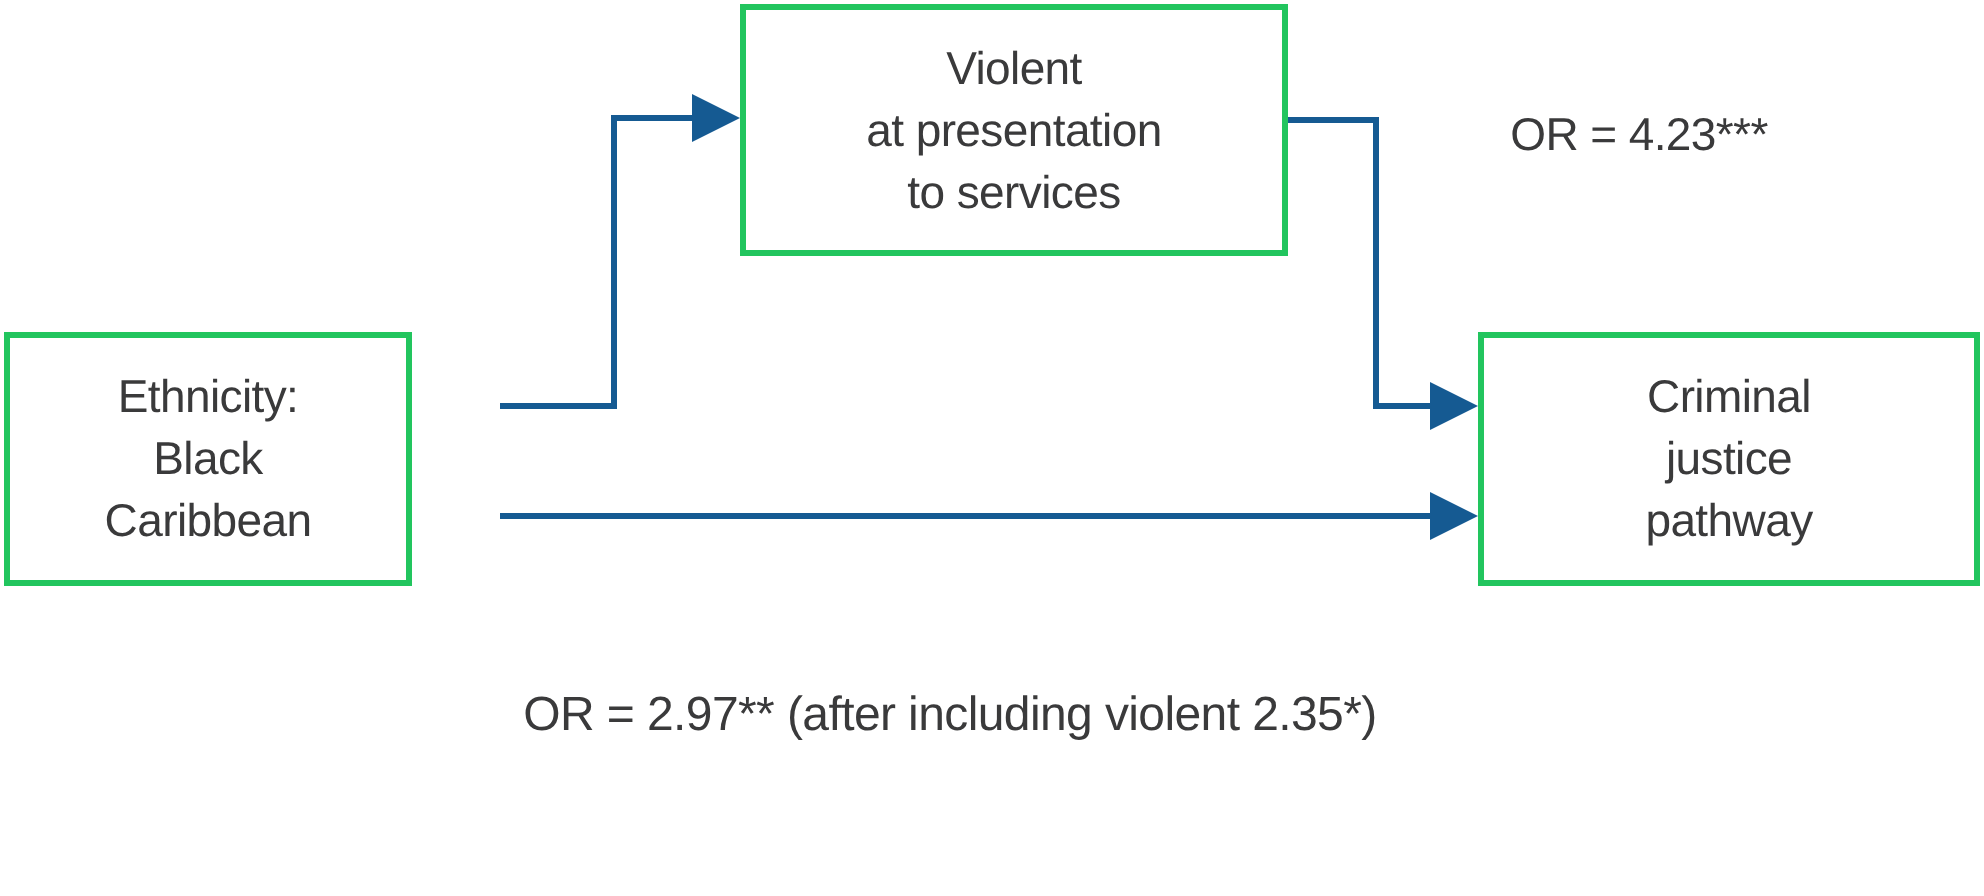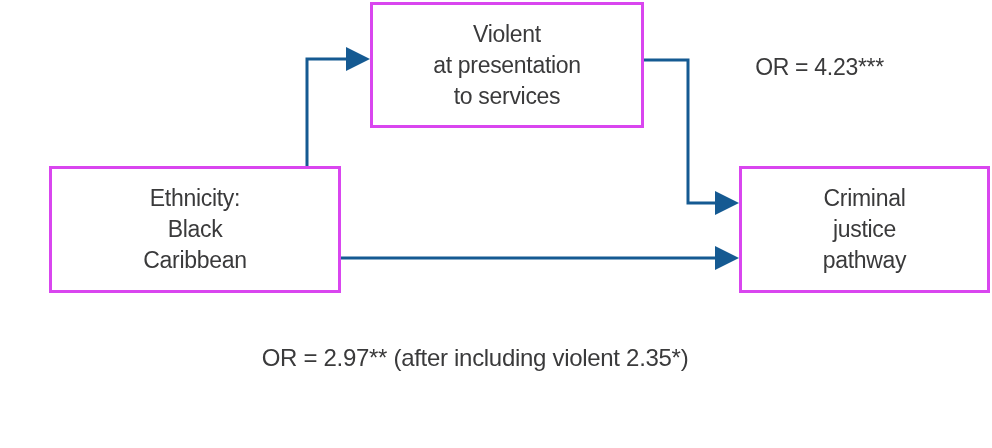--- a/index.html
+++ b/index.html
@@ -20,31 +20,31 @@
     position: absolute;
     left: 0;
     top: 0;
     width: 992px;
     height: 448px;
   }
   .node {
     position: absolute;
     box-sizing: border-box;
     background: #ffffff;
-    border: 3px solid #d946ef;
+    border: 3px solid #22c55e;
     display: flex;
     align-items: center;
     justify-content: center;
     text-align: center;
     font-size: 23px;
     line-height: 31px;
     letter-spacing: -0.3px;
     white-space: pre-line;
   }
-  .node-ethnicity { left: 2px;   top: 166px; width: 292px; height: 127px; margin-left: 47px; }
+  .node-ethnicity { left: 2px;   top: 166px; width: 204px; height: 127px; }
   .node-violent   { left: 370px; top: 2px;   width: 274px; height: 126px; }
   .node-criminal  { left: 739px; top: 166px; width: 251px; height: 127px; }
 
   .edge-label {
     position: absolute;
     font-size: 23px;
     line-height: 26px;
     letter-spacing: -0.3px;
     text-align: center;
     white-space: nowrap;

